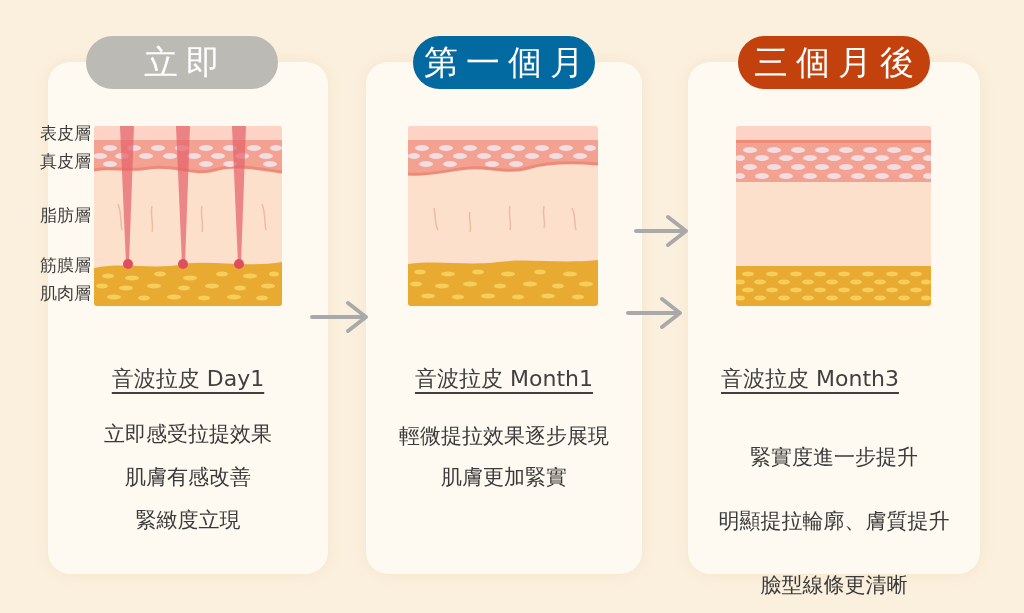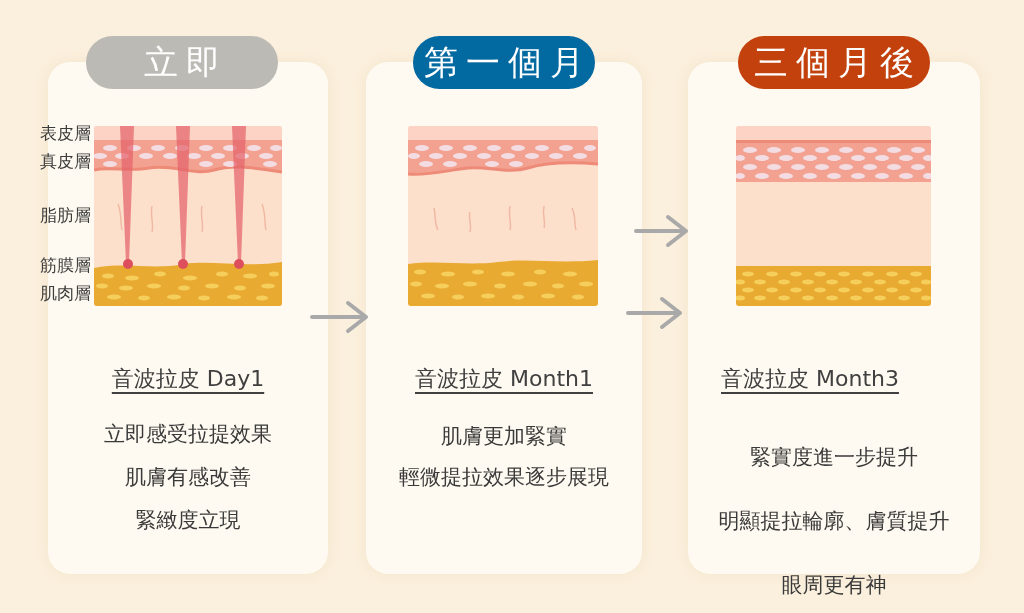--- a/index.html
+++ b/index.html
@@ -345,20 +345,21 @@
 <div class="card-title t1">音波拉皮 Day1</div>
 <div class="card-title t2">音波拉皮 Month1</div>
 <div class="card-title t3">音波拉皮 Month3</div>
 
 <ul class="points pt1">
   <li>立即感受拉提效果</li>
   <li>肌膚有感改善</li>
   <li>緊緻度立現</li>
 </ul>
 <ul class="points pt2">
+  <li>輕微提拉效果逐步展現</li>
   <li>肌膚更加緊實</li>
-  <li>輕微提拉效果逐步展現</li>
 </ul>
 <ul class="points pt3">
   <li>緊實度進一步提升</li>
   <li>明顯提拉輪廓、膚質提升</li>
+  <li>臉型線條更清晰</li>
   <li>眼周更有神</li>
 </ul>
 
 </body></html>

